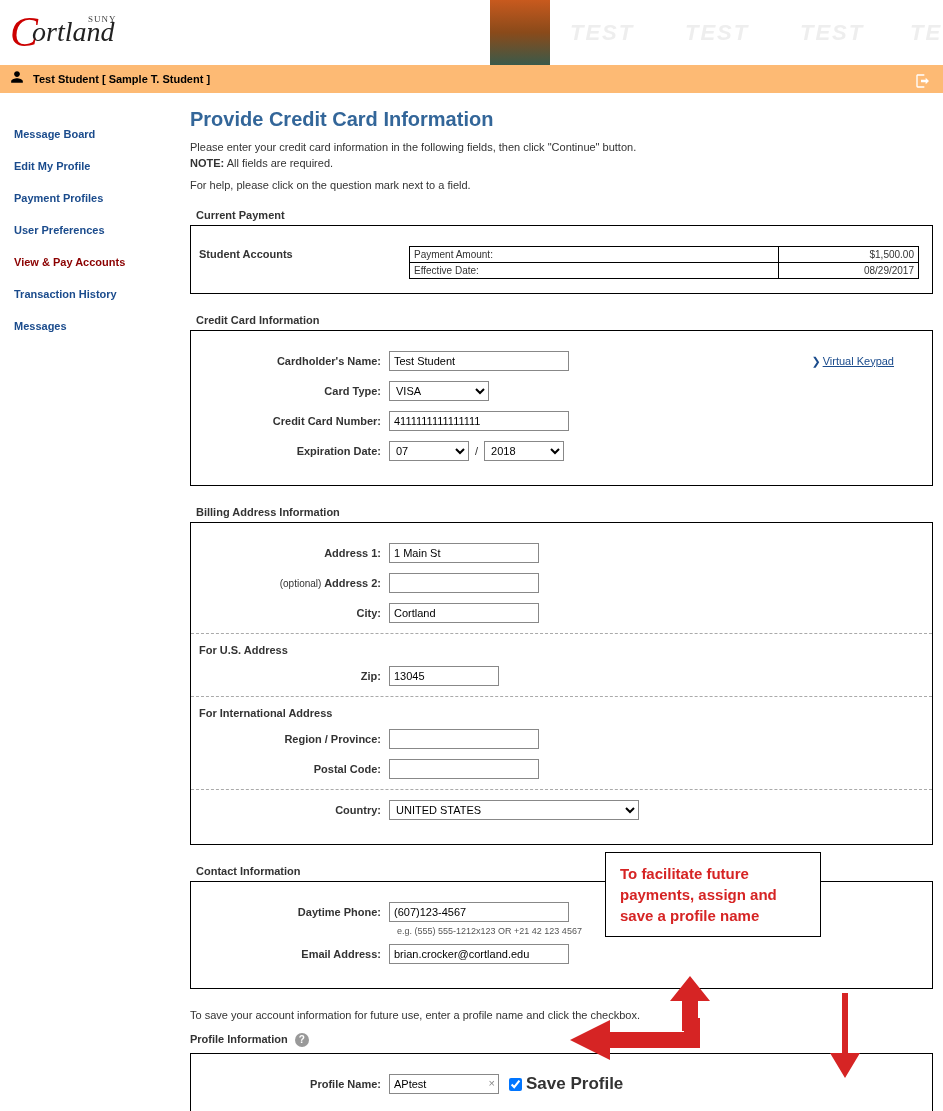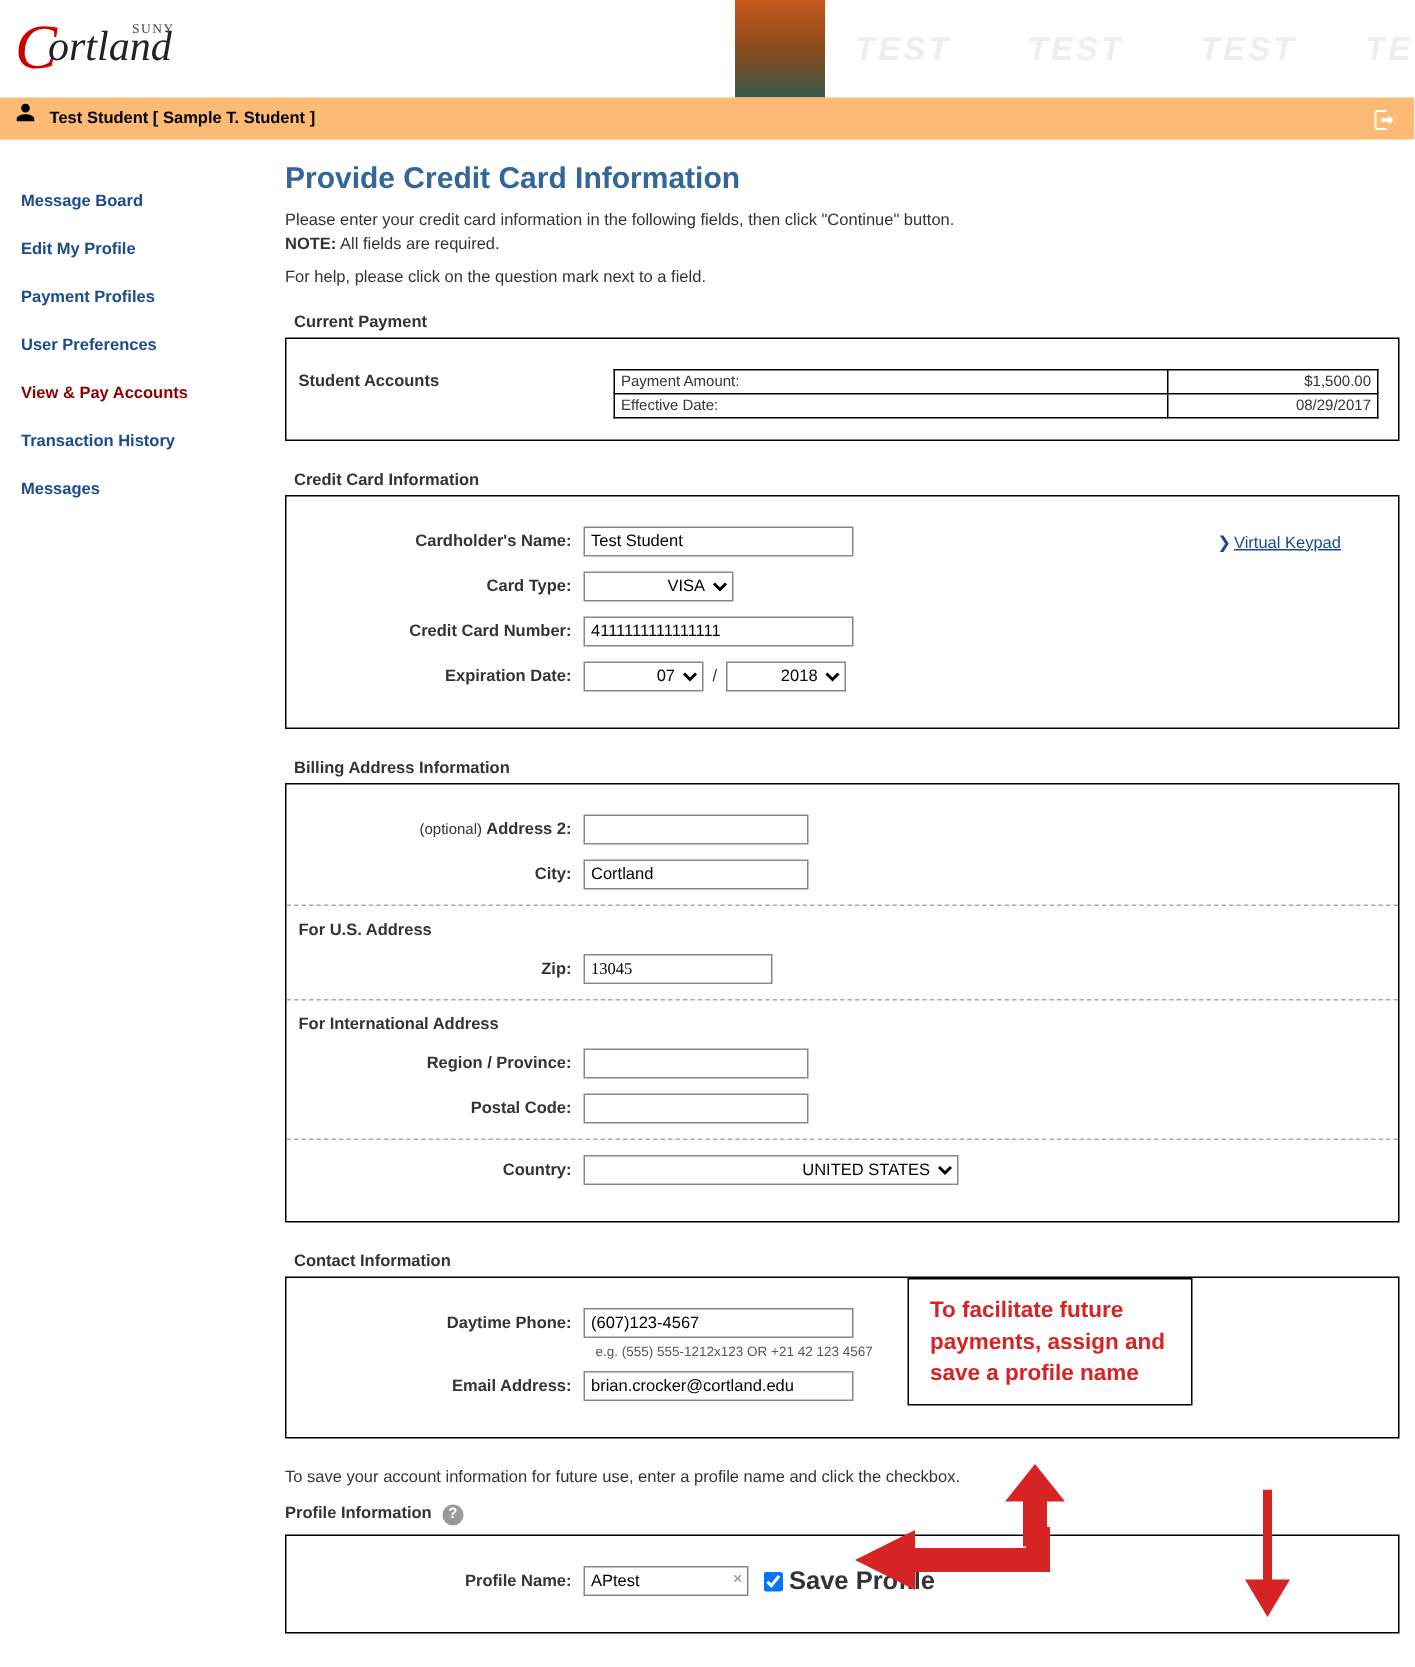--- a/index.html
+++ b/index.html
@@ -28,32 +28,32 @@
 .box { border: 1px solid #000; padding: 20px 8px 14px 8px; margin-bottom: 20px; }
 .payment-row { display: flex; align-items: flex-start; }
 .payment-row .sa-label { width: 210px; font-size: 11px; font-weight: bold; padding-top: 2px; }
 .ptable { border-collapse: collapse; width: 510px; }
 .ptable td { border: 1px solid #000; font-size: 10px; padding: 2px 4px; }
 .ptable .amt { text-align: right; width: 140px; }
 .form-row { display: flex; align-items: center; margin-bottom: 10px; }
 .form-row .lbl { width: 190px; text-align: right; font-size: 11px; font-weight: bold; padding-right: 8px; }
 .form-row .lbl .opt { font-weight: normal; font-size: 10px; }
 .form-row input[type=text] { font-size: 11px; padding: 2px 4px; border: 1px solid #888; height: 20px; }
-.form-row select { font-size: 11px; padding: 1px 2px; border: 1px solid #888; height: 20px; background: #fff; text-align: right; }
+.form-row select { font-size: 11px; padding: 1px 2px; border: 1px solid #888; height: 20px; background: #fff; }
 .vk-link { color: #1a4b8c; font-size: 11px; text-decoration: underline; cursor: pointer; }
 .vk-wrap { margin-left: auto; margin-right: 30px; }
 .vk-caret { color: #1a4b8c; margin-right: 2px; }
 .dashed-sep { border: none; border-top: 1px dashed #aaa; margin: 10px -8px; }
 .sub-label { font-size: 11px; font-weight: bold; margin: 4px 0 10px 0; }
 .phone-hint { font-size: 9px; color: #555; margin-left: 198px; margin-top: -6px; margin-bottom: 8px; }
 .save-note { font-size: 11px; margin: 6px 0 12px 0; }
 .profile-label { font-size: 11px; font-weight: bold; margin-bottom: 6px; }
 .help-icon { display: inline-block; width: 14px; height: 14px; border-radius: 50%; background: #999; color: #fff; font-size: 10px; text-align: center; line-height: 14px; margin-left: 4px; }
 .chk-label { font-size: 17px; font-weight: bold; margin-left: 4px; }
-.callout { position: absolute; border: 1px solid #000; background: #fff; padding: 10px 14px; width: 190px; font-size: 15px; font-weight: bold; color: #d62424; line-height: 1.4; }
+.callout { position: absolute; border: 1px solid #000; background: #fff; padding: 10px 14px; width: 216px; font-size: 15px; font-weight: bold; color: #d62424; line-height: 1.4; }
 .arrow-svg { position: absolute; }
 .clear-x { position: absolute; right: 4px; top: 3px; font-size: 11px; color: #888; cursor: pointer; }
 .input-wrap { position: relative; display: inline-block; }
 </style>
 </head>
 <body>
 
 <div class="header-top">
   <div class="logo">
     <span class="c">C</span><span class="ortland">ortland</span>
@@ -135,32 +135,36 @@
         <div class="lbl">Expiration Date:</div>
         <select style="width:80px"><option>07</option></select>
         <span style="margin:0 6px">/</span>
         <select style="width:80px"><option>2018</option></select>
       </div>
     </div>
 
     <div class="section-label">Billing Address Information</div>
     <div class="box">
       <div class="form-row">
+        <div class="lbl">Address 1:</div>
+        <input type="text" style="width: 150px;" value="1 Main St">
+      </div>
+      <div class="form-row">
         <div class="lbl"><span class="opt">(optional) </span><span>Address 2:</span></div>
         <input type="text" style="width: 150px;" value="">
       </div>
       <div class="form-row">
         <div class="lbl">City:</div>
         <input type="text" style="width: 150px;" value="Cortland">
       </div>
       <hr class="dashed-sep">
       <div class="sub-label">For U.S. Address</div>
       <div class="form-row">
         <div class="lbl">Zip:</div>
-        <input type="text" style="width: 126px; font-family: Liberation Serif, serif;" value="13045">
+        <input type="text" style="width: 110px;" value="13045">
       </div>
       <hr class="dashed-sep">
       <div class="sub-label">For International Address</div>
       <div class="form-row">
         <div class="lbl">Region / Province:</div>
         <input type="text" style="width: 150px;" value="">
       </div>
       <div class="form-row">
         <div class="lbl">Postal Code:</div>
         <input type="text" style="width: 150px;" value="">

